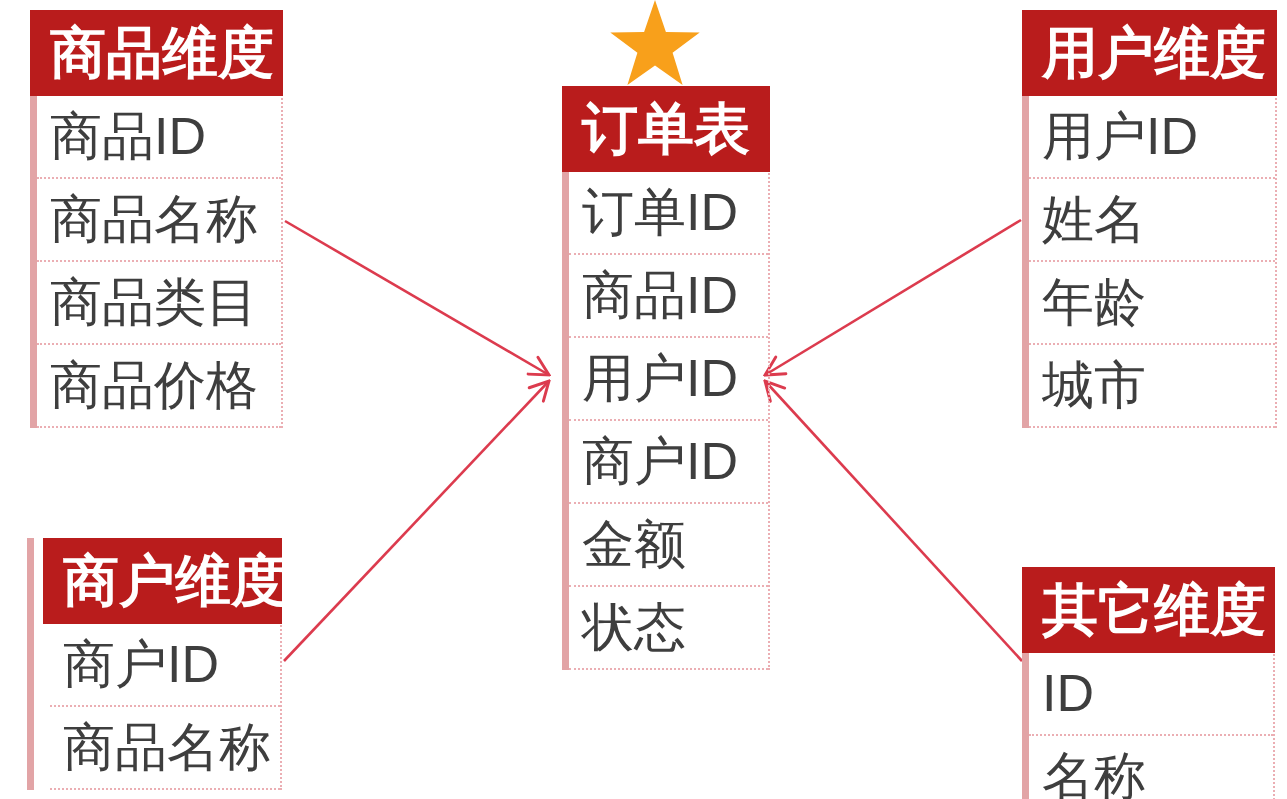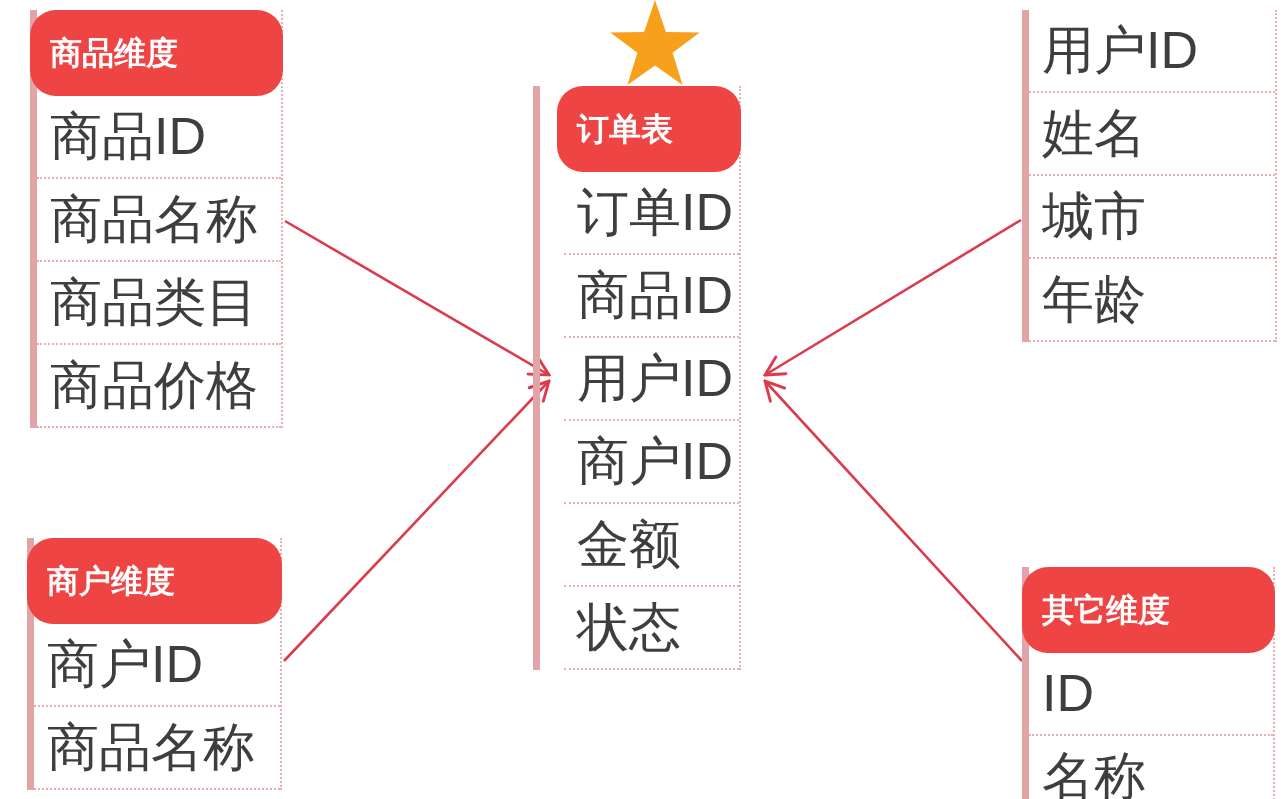--- a/index.html
+++ b/index.html
@@ -25,45 +25,44 @@
   }
   .tbl {
     position: absolute;
     box-sizing: border-box;
     border-left: 7px solid #E2A4A6;
     border-right: 2px dotted #EBAEB3;
   }
   .tbl .hdr {
     height: 86px;
     line-height: 86px;
-    background: #ef4444;
+    background: #b91c1c;
     color: #ffffff;
-    font-size: 32px;
+    font-size: 56px;
     font-weight: bold;
     padding-left: 13px;
     white-space: nowrap;
     overflow: hidden;
     margin-left: -7px;   
     padding-left: 20px;
     margin-right: -2px;  
-    border-radius: 26px;
   }
   .tbl .row {
     height: 81px;
     line-height: 81px;
     font-size: 52px;
     color: #3E3E3E;
     padding-left: 13px;
     border-bottom: 2px dotted #EBAEB3;
     white-space: nowrap;
     overflow: hidden;
   }
   #tbl-product  { left: 30px;   top: 10px;  width: 253px; }
-  #tbl-merchant { left: 27px;   top: 538px; width: 255px; }
-  #tbl-orders   { left: 533px;  top: 86px;  width: 208px; padding-left: 24px; }
+  #tbl-merchant { left: 27px;   top: 538px; width: 255px; padding-left: 16px; }
+  #tbl-orders   { left: 562px;  top: 86px;  width: 208px; }
   #tbl-user     { left: 1022px; top: 10px;  width: 255px; }
   #tbl-other    { left: 1022px; top: 539px; width: 253px; margin-top: 28px; }
 </style>
 </head>
 <body>
 
 <div class="canvas">
 
   <svg class="arrows-layer" width="1287" height="799" viewBox="0 0 1287 799" xmlns="http://www.w3.org/2000/svg">
     <defs>
@@ -98,24 +97,25 @@
     <div class="hdr">订单表</div>
     <div class="row">订单ID</div>
     <div class="row">商品ID</div>
     <div class="row">用户ID</div>
     <div class="row">商户ID</div>
     <div class="row">金额</div>
     <div class="row">状态</div>
   </div>
 
   <div class="tbl" id="tbl-user">
+    <div class="hdr">用户维度</div>
     <div class="row">用户ID</div>
     <div class="row">姓名</div>
+    <div class="row">年龄</div>
     <div class="row">城市</div>
-    <div class="row">年龄</div>
   </div>
 
   <div class="tbl" id="tbl-other">
     <div class="hdr">其它维度</div>
     <div class="row">ID</div>
     <div class="row">名称</div>
   </div>
 
 </div>
 

